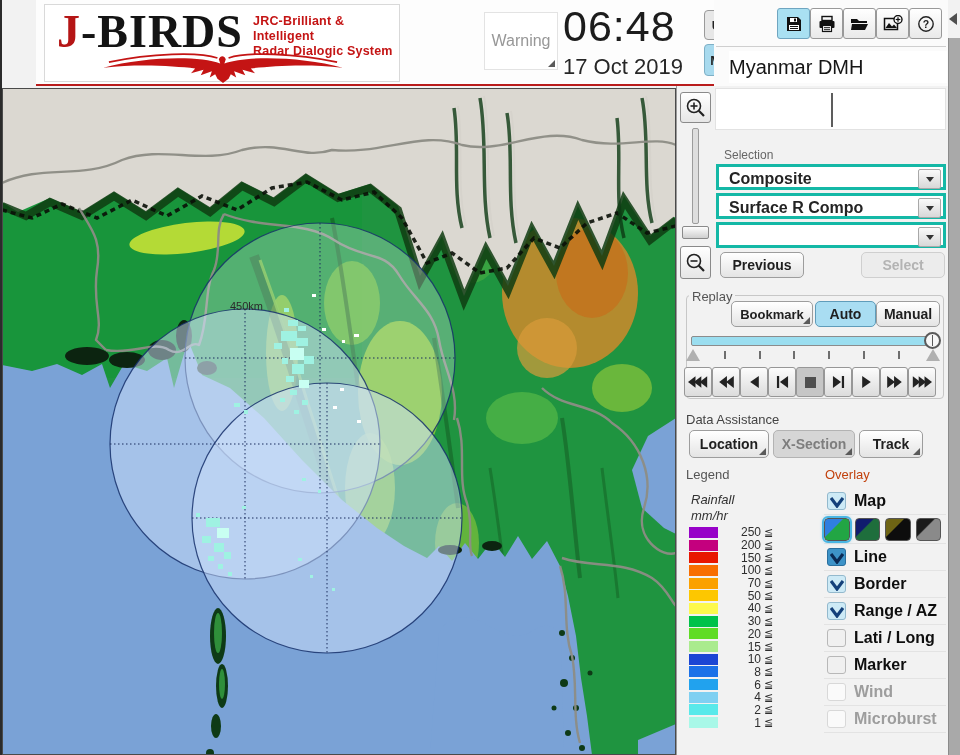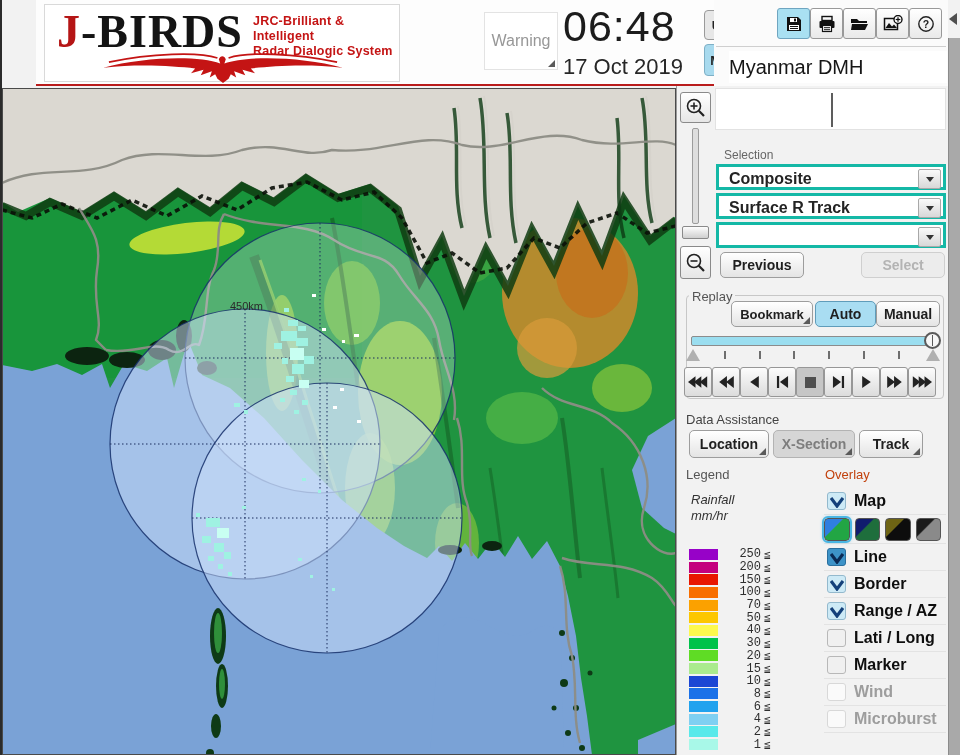--- a/index.html
+++ b/index.html
@@ -64,21 +64,21 @@
   .tick { position:absolute; top:351px; width:2px; height:8px; background:#6e6e6e; }
   .end-tri { position:absolute; top:349px; width:0; height:0; border-left:7px solid transparent; border-right:7px solid transparent; border-bottom:12px solid #b0b0b0; }
   .end-tri::after { content:""; position:absolute; left:-7px; top:0px; width:0; height:0; border-left:7px solid transparent; border-right:7px solid transparent; border-bottom:12px solid transparent; }
   .pb-row { position:absolute; left:682px; top:367px; display:flex; }
   .pb-btn { width:28px; height:30px; background:linear-gradient(#fcfcfc,#dcdcdc); border:1px solid #979797; border-radius:3px; display:flex; align-items:center; justify-content:center; }
   .pb-btn.pressed { background:#c6c6c6; }
 
   .da-btn { height:28px; }
 
   .legend-unit { position:absolute; font-size:13px; color:#333;font-style:italic; }
-  .lg-rows { position:absolute; left:687px; top:548px;font-family:Liberation Mono, monospace; }
+  .lg-rows { position:absolute; left:687px; top:526px; }
   .lg-row { display:flex; align-items:center; height:12.7px; }
   .lg-sw { width:29px; height:11px; }
   .lg-val { width:43px; text-align:right; font-size:12px; color:#2e2e2e; }
   .lg-le { font-size:11px; color:#2e2e2e; margin-left:3px; }
 
   .ov-col { position:absolute; left:822px; top:488px; width:122px; }
   .ov-row { display:flex; align-items:center; height:27px; border-bottom:1px solid #e3e3e3; }
   .cbx { width:19px; height:18px; border-radius:3px; margin:0 8px 0 3px; background:#f1f1f1; border:1px solid #b8b8b8; position:relative; flex:none; }
   .cbx svg { position:absolute; left:2px; top:3px; display:none; }
   .ov-checked .cbx { background:#cdeaf6; border-color:#93b9cd; }
@@ -199,21 +199,21 @@
   </div>
 
   <div class="sec-label" style="left:722px; top:148px;">Selection</div>
   <div class="combo" style="top:164px;">
     <span class="combo-text">Composite</span>
     <span class="combo-btn">
         <span class="down-tri"></span>
       </span>
   </div>
   <div class="combo" style="top:193px;">
-    <span class="combo-text">Surface R Track</span>
+    <span class="combo-text">Surface R Compo</span>
     <span class="combo-btn">
         <span class="down-tri"></span>
       </span>
   </div>
   <div class="combo" style="top:222px;">
     <span class="combo-text"></span>
     <span class="combo-btn">
         <span class="down-tri"></span>
       </span>
   </div>

